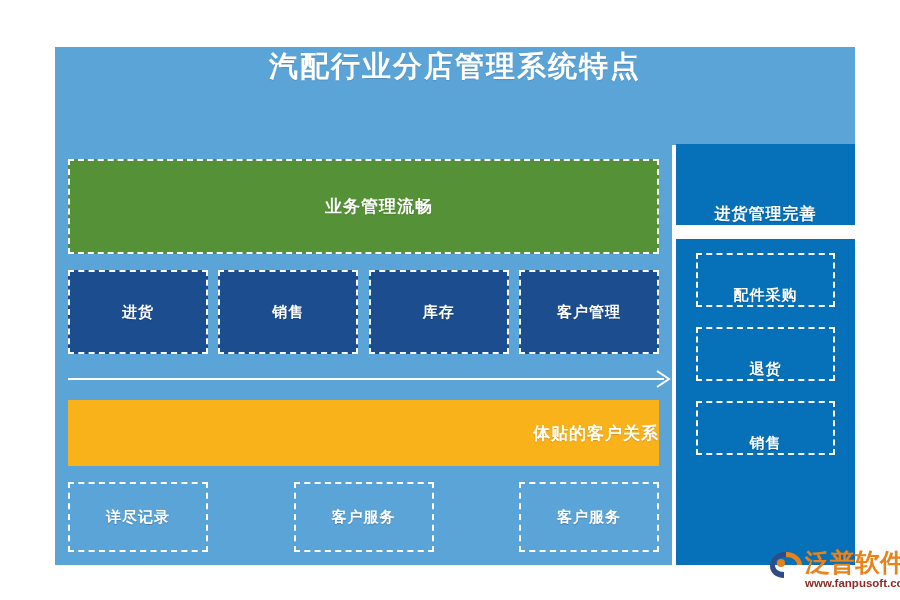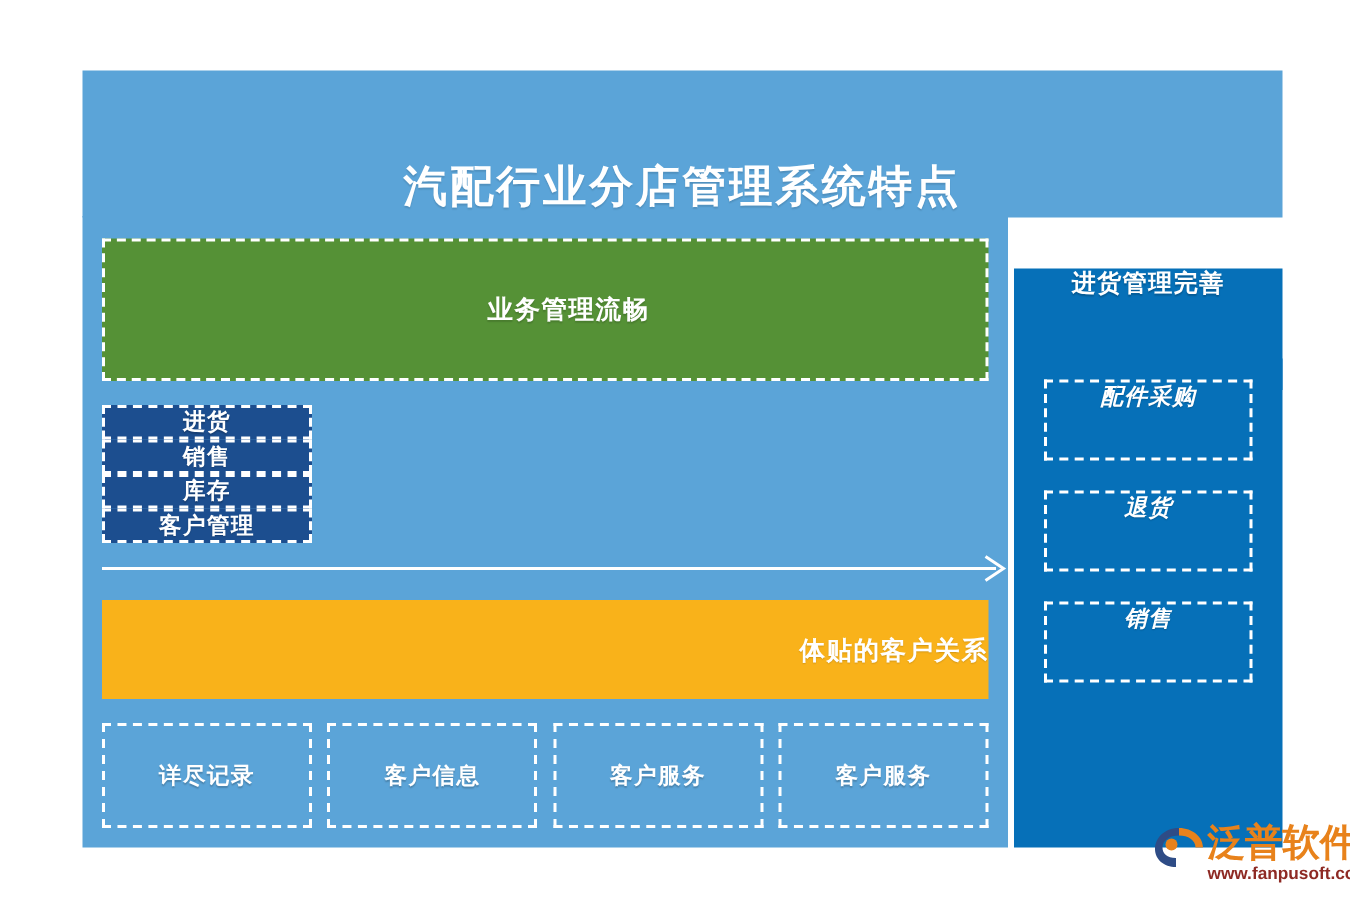--- a/index.html
+++ b/index.html
@@ -25,21 +25,21 @@
 
   
   .header-banner {
     position: absolute;
     left: 55px;
     top: 47px;
     width: 800px;
     height: 98px;
     background: #5BA4D8;
     display: flex;
-    align-items: flex-end;
+    align-items: flex-start;
     justify-content: center;
   }
   .header-title {
     color: #ffffff;
     font-size: 29px;
     font-weight: bold;
     letter-spacing: 2px;
     text-shadow: 0 1px 1px rgba(0,0,0,0.12);
   }
 
@@ -85,21 +85,21 @@
   }
 
   
   .tile-row {
     position: absolute;
     left: 13px;
     width: 591px;
     display: flex;
     justify-content: space-between;
   }
-  .tile-row-primary { top: 126px; height: 62px; flex-direction: column; }
+  .tile-row-primary { top: 126px; height: 62px; }
   .tile-row-secondary { top: 338px; height: 70px; }
 
   .tile {
     width: 140px;
     box-sizing: border-box;
     border: 2px dashed #ffffff;
     display: flex;
     align-items: center;
     justify-content: center;
   }
@@ -130,23 +130,22 @@
 
   
   .right-header {
     position: absolute;
     left: 676px;
     top: 144px;
     width: 179px;
     height: 81px;
     background: #0670B8;
     display: flex;
-    align-items: flex-start;
-    justify-content: center;
-    margin-top: 35px;
+    align-items: flex-end;
+    justify-content: center;
   }
   .right-header-label {
     color: #ffffff;
     font-size: 16px;
     font-weight: bold;
     letter-spacing: 1px;
     text-shadow: 0 1px 1px rgba(0,0,0,0.2);
   }
 
   .right-panel {
@@ -161,24 +160,23 @@
     display: flex;
     flex-direction: column;
     justify-content: flex-start;
   }
   .right-tile {
     width: 100%;
     height: 54px;
     box-sizing: border-box;
     border: 2px dashed #ffffff;
     display: flex;
-    align-items: flex-start;
+    align-items: flex-end;
     justify-content: center;
     margin-bottom: 20px;
-    font-style: italic;
   }
   .right-tile:last-child { margin-bottom: 0; }
   .right-tile-label {
     color: #ffffff;
     font-size: 15px;
     font-weight: bold;
     letter-spacing: 1px;
     text-shadow: 0 1px 1px rgba(0,0,0,0.2);
   }
 
@@ -254,23 +252,20 @@
       </svg>
     </div>
 
     <div class="band band-customer">
       <span class="band-label">体贴的客户关系</span>
     </div>
 
     <div class="tile-row tile-row-secondary">
       <div class="tile tile-secondary">
         <span class="tile-label">详尽记录</span>
-      </div>
-      <div class="tile tile-secondary">
-        <span class="tile-label">客户信息</span>
       </div>
       <div class="tile tile-secondary">
         <span class="tile-label">客户服务</span>
       </div>
       <div class="tile tile-secondary">
         <span class="tile-label">客户服务</span>
       </div>
     </div>
 
   </div>

